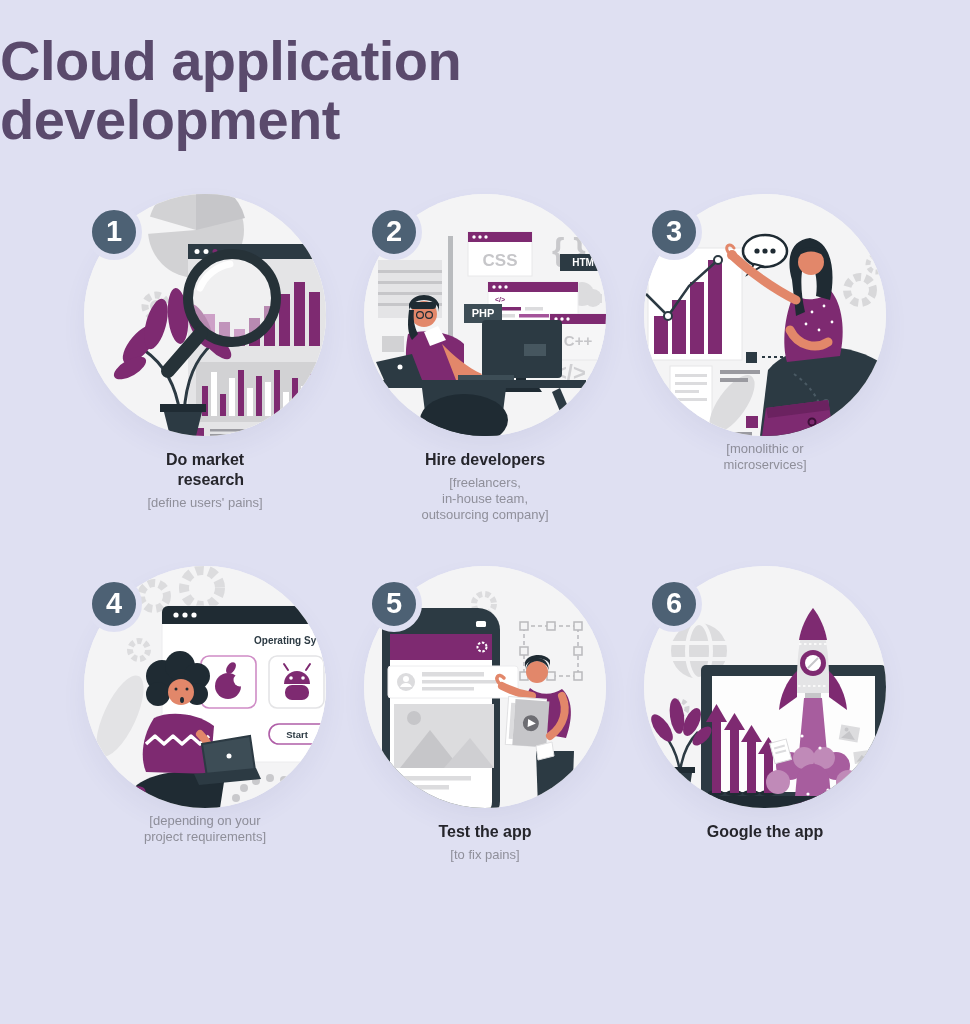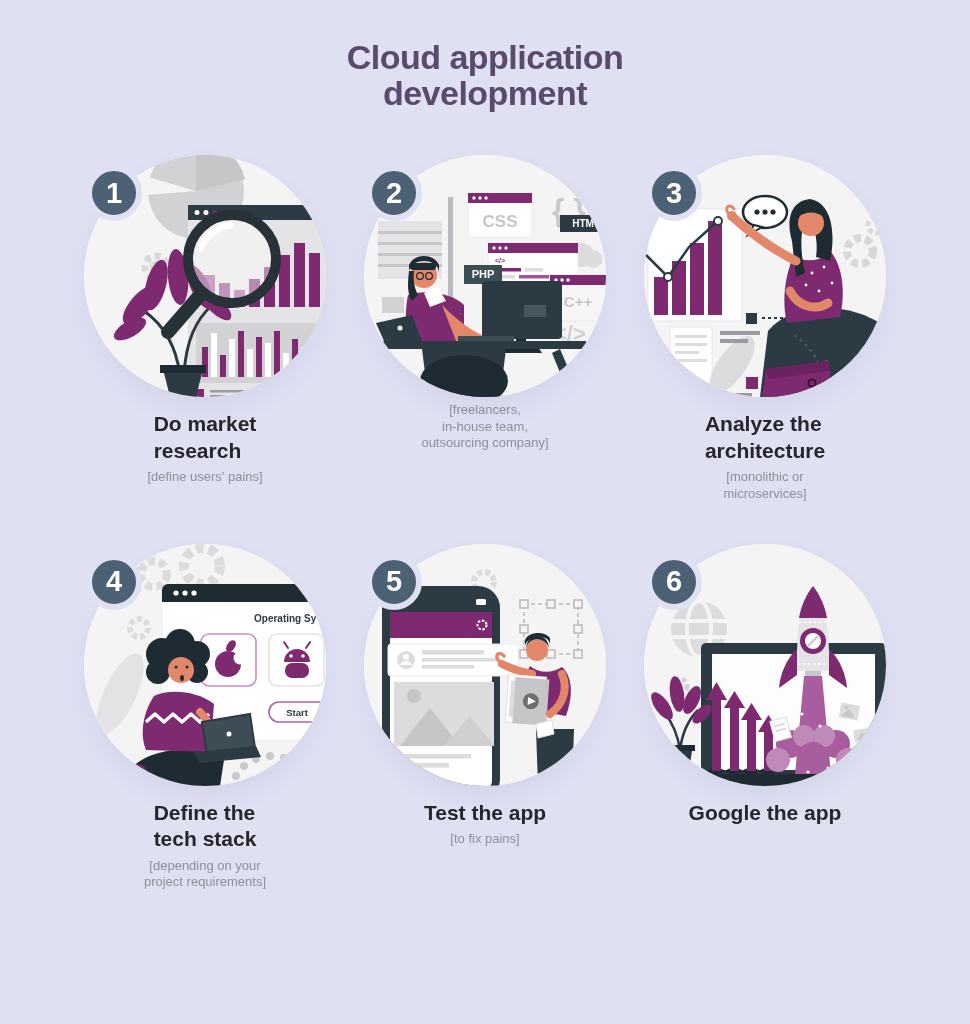--- a/index.html
+++ b/index.html
@@ -5,33 +5,33 @@
   :root{
     --bg:#dfe0f2; --title:#5a4a6c; --badge:#4d6174;
     --ink:#26262c; --sub:#8f8f9a;
     --purple:#7e2a71; --purple2:#a4539a; --plume:#a75d9e; --plume2:#c08ab8;
     --dark:#2c3a43; --darker:#1f2b33; --skin:#e2876a;
     --g1:#f4f4f5; --g2:#e4e4e6; --g3:#d2d2d4; --g4:#c6c6c9; --g5:#9a9aa0; --g6:#dcdcde;
   }
   *{margin:0;padding:0;box-sizing:border-box}
   html,body{width:970px;}
   body{height:1024px;background:var(--bg);font-family:"Liberation Sans",sans-serif;overflow:hidden;}
-  h1{margin-top:40px;text-align:center;font-size:34px;line-height:1.05;font-weight:800;
+  h1{margin-top:32px;text-align:left;font-size:56px;line-height:1.05;font-weight:800;
      color:var(--title);white-space:pre-line;letter-spacing:-.5px;}
   .grid{margin-top:44px;display:grid;grid-template-columns:repeat(3,280px);justify-content:center;row-gap:42px;}
   .step{display:flex;flex-direction:column;align-items:center;}
   .circle-wrap{position:relative;width:242px;height:242px;}
   .clip{width:242px;height:242px;border-radius:50%;overflow:hidden;background:var(--g1);
         box-shadow:0 12px 24px rgba(90,80,140,.07);text-align:right;}
   .clip svg{display:block;width:242px;height:242px;}
   .badge{position:absolute;left:2px;top:10px;width:56px;height:56px;border-radius:50%;
          background:var(--badge);border:6px solid var(--bg);color:#fff;font-size:29px;font-weight:bold;
          display:flex;align-items:center;justify-content:center;}
-  .step-title{margin-top:14px;font-size:21px;font-weight:600;color:var(--ink);
-              text-align:left;line-height:1.26;white-space:pre-line;}
+  .step-title{margin-top:14px;font-size:16px;font-weight:600;color:var(--ink);
+              text-align:right;line-height:1.26;white-space:pre-line;}
   .step-sub{margin-top:5px;font-size:13px;color:var(--sub);text-align:center;line-height:1.25;white-space:pre-line;}
   
   .fp{fill:var(--purple)} .fp2{fill:var(--purple2)} .fpl{fill:var(--plume)} .fpl2{fill:var(--plume2)}
   .fd{fill:var(--dark)} .fdk{fill:var(--darker)} .fsk{fill:var(--skin)} .fw{fill:#fff}
   .f2{fill:var(--g2)} .f3{fill:var(--g3)} .f4{fill:var(--g4)} .f5{fill:var(--g5)} .f6{fill:var(--g6)}
   svg text{font-family:"Liberation Sans",sans-serif;font-weight:bold;}
 </style>
 </head>
 <body>
 
@@ -211,20 +211,21 @@
             <path d="M58 194 L142 194 L136 242 L64 242 Z" class="fd"></path>
             <path d="M196 194 L214 236 L206 242 L188 198 Z" class="fd"></path>
             <ellipse cx="100" cy="226" rx="44" ry="26" class="fdk"></ellipse>
           </g>
         </svg>
       </div>
       <div class="badge">
           <span>2</span>
         </div>
     </div>
+    <div class="step-title">Hire developers</div>
     <div class="step-sub">[freelancers,
 in-house team,
 outsourcing company]</div>
   </div>
 
   <div class="step">
     <div class="circle-wrap">
       <div class="clip">
         <svg viewBox="0 0 242 242">
           <rect width="242" height="242" fill="#f4f4f5"></rect>
@@ -291,22 +292,20 @@
             <circle cx="88" cy="61" r="5" class="fsk"></circle>
             <path d="M84 58 C80 52 86 48 90 54" fill="none" stroke="#e2876a" stroke-width="3" stroke-linecap="round"></path>
             <path d="M146 136 C154 152 172 156 184 148" fill="none" stroke="#e2876a" stroke-width="9" stroke-linecap="round"></path>
           </g>
         </svg>
       </div>
       <div class="badge">
           <span>3</span>
         </div>
     </div>
-    <div class="step-title">Analyze the
-architecture</div>
     <div class="step-sub">[monolithic or
 microservices]</div>
   </div>
 
   <div class="step">
     <div class="circle-wrap">
       <div class="clip">
         <svg viewBox="0 0 242 242">
           <rect width="242" height="242" fill="#f4f4f5"></rect>
           <g fill="none" stroke="#dcdcde">
@@ -367,22 +366,20 @@
             <path d="M118 178 L166 170 L171 204 L123 211 Z" fill="#3d4d56" stroke="#2c3a43" stroke-width="2"></path>
             <circle cx="145" cy="190" r="2.5" class="fw"></circle>
             <path d="M110 208 L172 202 L177 213 L115 219 Z" class="fd"></path>
           </g>
         </svg>
       </div>
       <div class="badge">
           <span>4</span>
         </div>
     </div>
-    <div class="step-title">Define the
-tech stack</div>
     <div class="step-sub">[depending on your
 project requirements]</div>
   </div>
 
   <div class="step">
     <div class="circle-wrap">
       <div class="clip">
         <svg viewBox="0 0 242 242">
           <rect width="242" height="242" fill="#f4f4f5"></rect>
           <circle cx="120" cy="38" r="10" fill="none" stroke="#dcdcde" stroke-width="6" stroke-dasharray="5 3"></circle>

